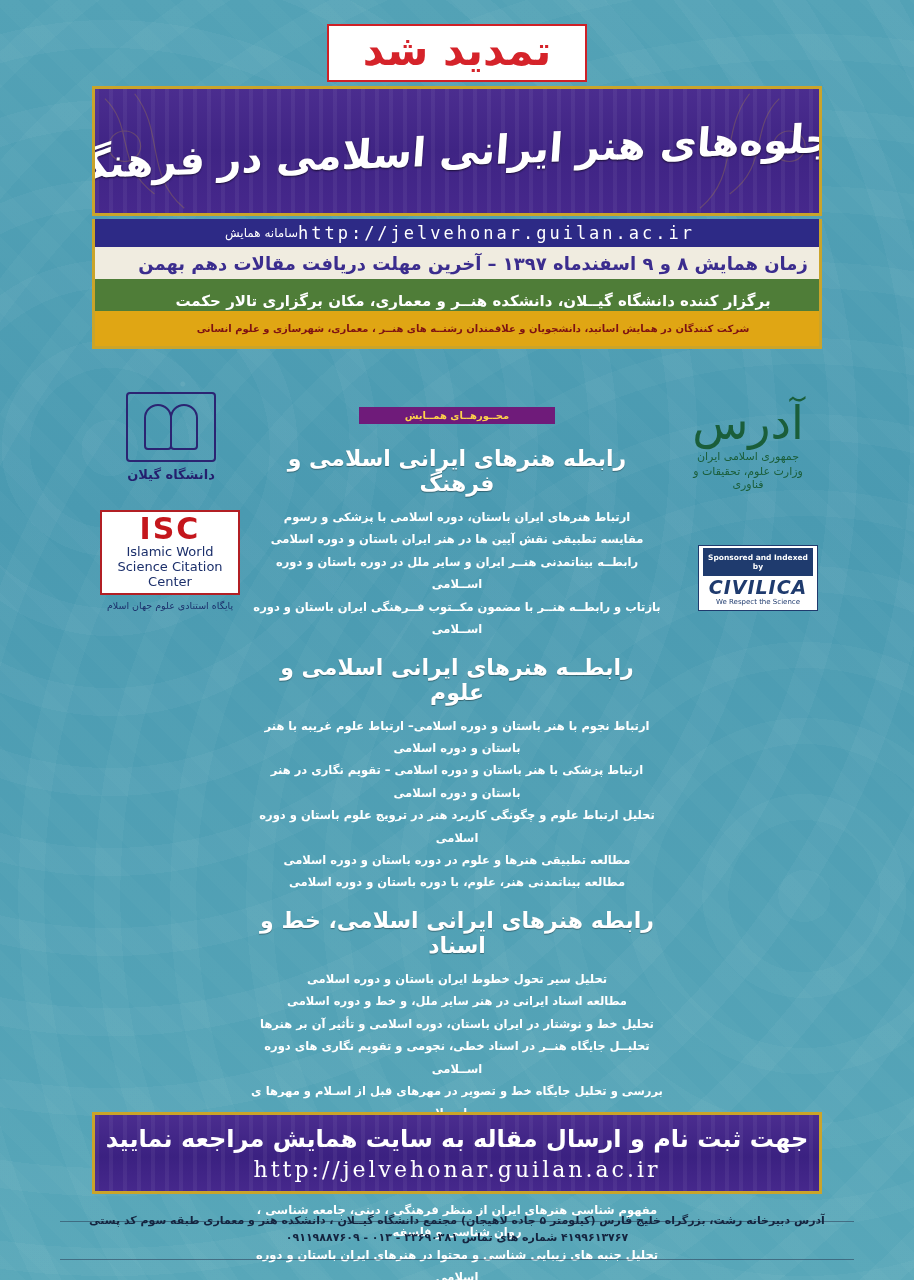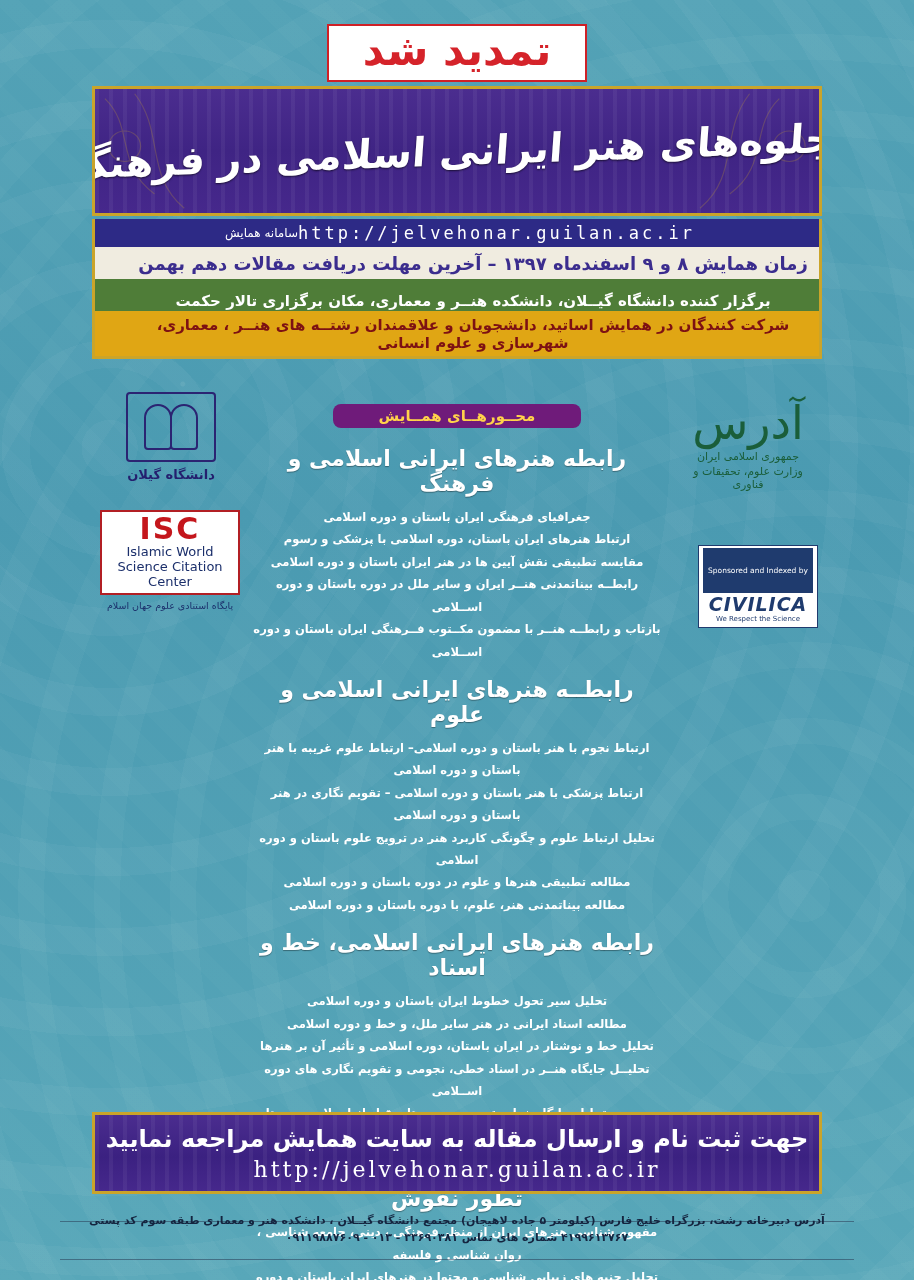--- a/index.html
+++ b/index.html
@@ -143,24 +143,24 @@
   .strip-org {
     top: 279px;
     height: 44px;
     background: #4f7d38;
     color: #ffffff;
     font-size: 15px;
     font-weight: bold;
   }
   .strip-aud {
     top: 311px;
-    height: 48px;
+    height: 38px;
     background: #e0a614;
     color: #7d1113;
-    font-size: 15px;
+    font-size: 10px;
     font-weight: bold;
     border-bottom: 3px solid #caa42a;
   }
 
   
   .logo {
     position: absolute;
     text-align: center;
   }
   .logo-ministry { top: 400px; right: 96px; width: 140px; }
@@ -177,21 +177,22 @@
     width: 110px;
     background: #ffffff;
     border: 1px solid #1f3b6e;
     padding: 2px 4px 4px 4px;
   }
   .logo-civilica .sponsored {
     font-size: 7.5px;
     color: #ffffff;
     background: #1f3b6e;
     display: block;
-    padding: 18px 0;
+    padding: 5px 0;
+    font-weight: bold;
   }
   .logo-civilica .name {
     font-size: 19px;
     font-weight: bold;
     color: #1f3b6e;
     letter-spacing: 1px;
     direction: ltr;
     font-style: italic;
   }
   .logo-civilica .tagline {
@@ -252,25 +253,24 @@
   .axes-title {
     position: absolute;
     top: 404px;
     left: 0; right: 0;
     text-align: center;
   }
   .axes-title .inner {
     display: inline-block;
     background: #6f1b7a;
     color: #ffd24a;
-    font-size: 15px;
+    font-size: 10px;
     font-weight: bold;
     padding: 3px 46px;
     letter-spacing: 2px;
-    border-radius: 8px;
   }
 
   .content {
     position: absolute;
     top: 432px;
     left: 250px;
     right: 250px;
     text-align: center;
   }
   .section { margin-bottom: 8px; }
@@ -405,21 +405,20 @@
   </div>
 
   <div class="axes-title">
     <span class="inner">محــورهــای همــایش</span>
   </div>
 
   <div class="content">
 
     <div class="section">
       <div class="section-heading">رابطه  هنرهای ایرانی اسلامی  و  فرهنگ</div>
-      <div class="bullet">جغرافیای فرهنگی ایران باستان و  دوره اسلامی</div>
       <div class="bullet">ارتباط هنرهای ایران باستان، دوره اسلامی با پزشکی و  رسوم</div>
       <div class="bullet">مقایسه تطبیقی نقش آیین ها  در هنر ایران باستان و  دوره اسلامی</div>
       <div class="bullet">رابطــه بیناتمدنی هنــر  ایران و سایر ملل در  دوره باستان و دوره اســلامی</div>
       <div class="bullet">بازتاب و رابطــه  هنــر  با مضمون مکــتوب فــرهنگی ایران باستان و دوره اســلامی</div>
     </div>
 
     <div class="section">
       <div class="section-heading">رابطــه هنرهای ایرانی اسلامی و علوم</div>
       <div class="bullet">ارتباط  نجوم با هنر باستان و دوره اسلامی– ارتباط علوم غریبه با هنر باستان و دوره اسلامی</div>
       <div class="bullet">ارتباط پزشکی با هنر باستان و دوره اسلامی – تقویم نگاری در هنر باستان و دوره اسلامی</div>

